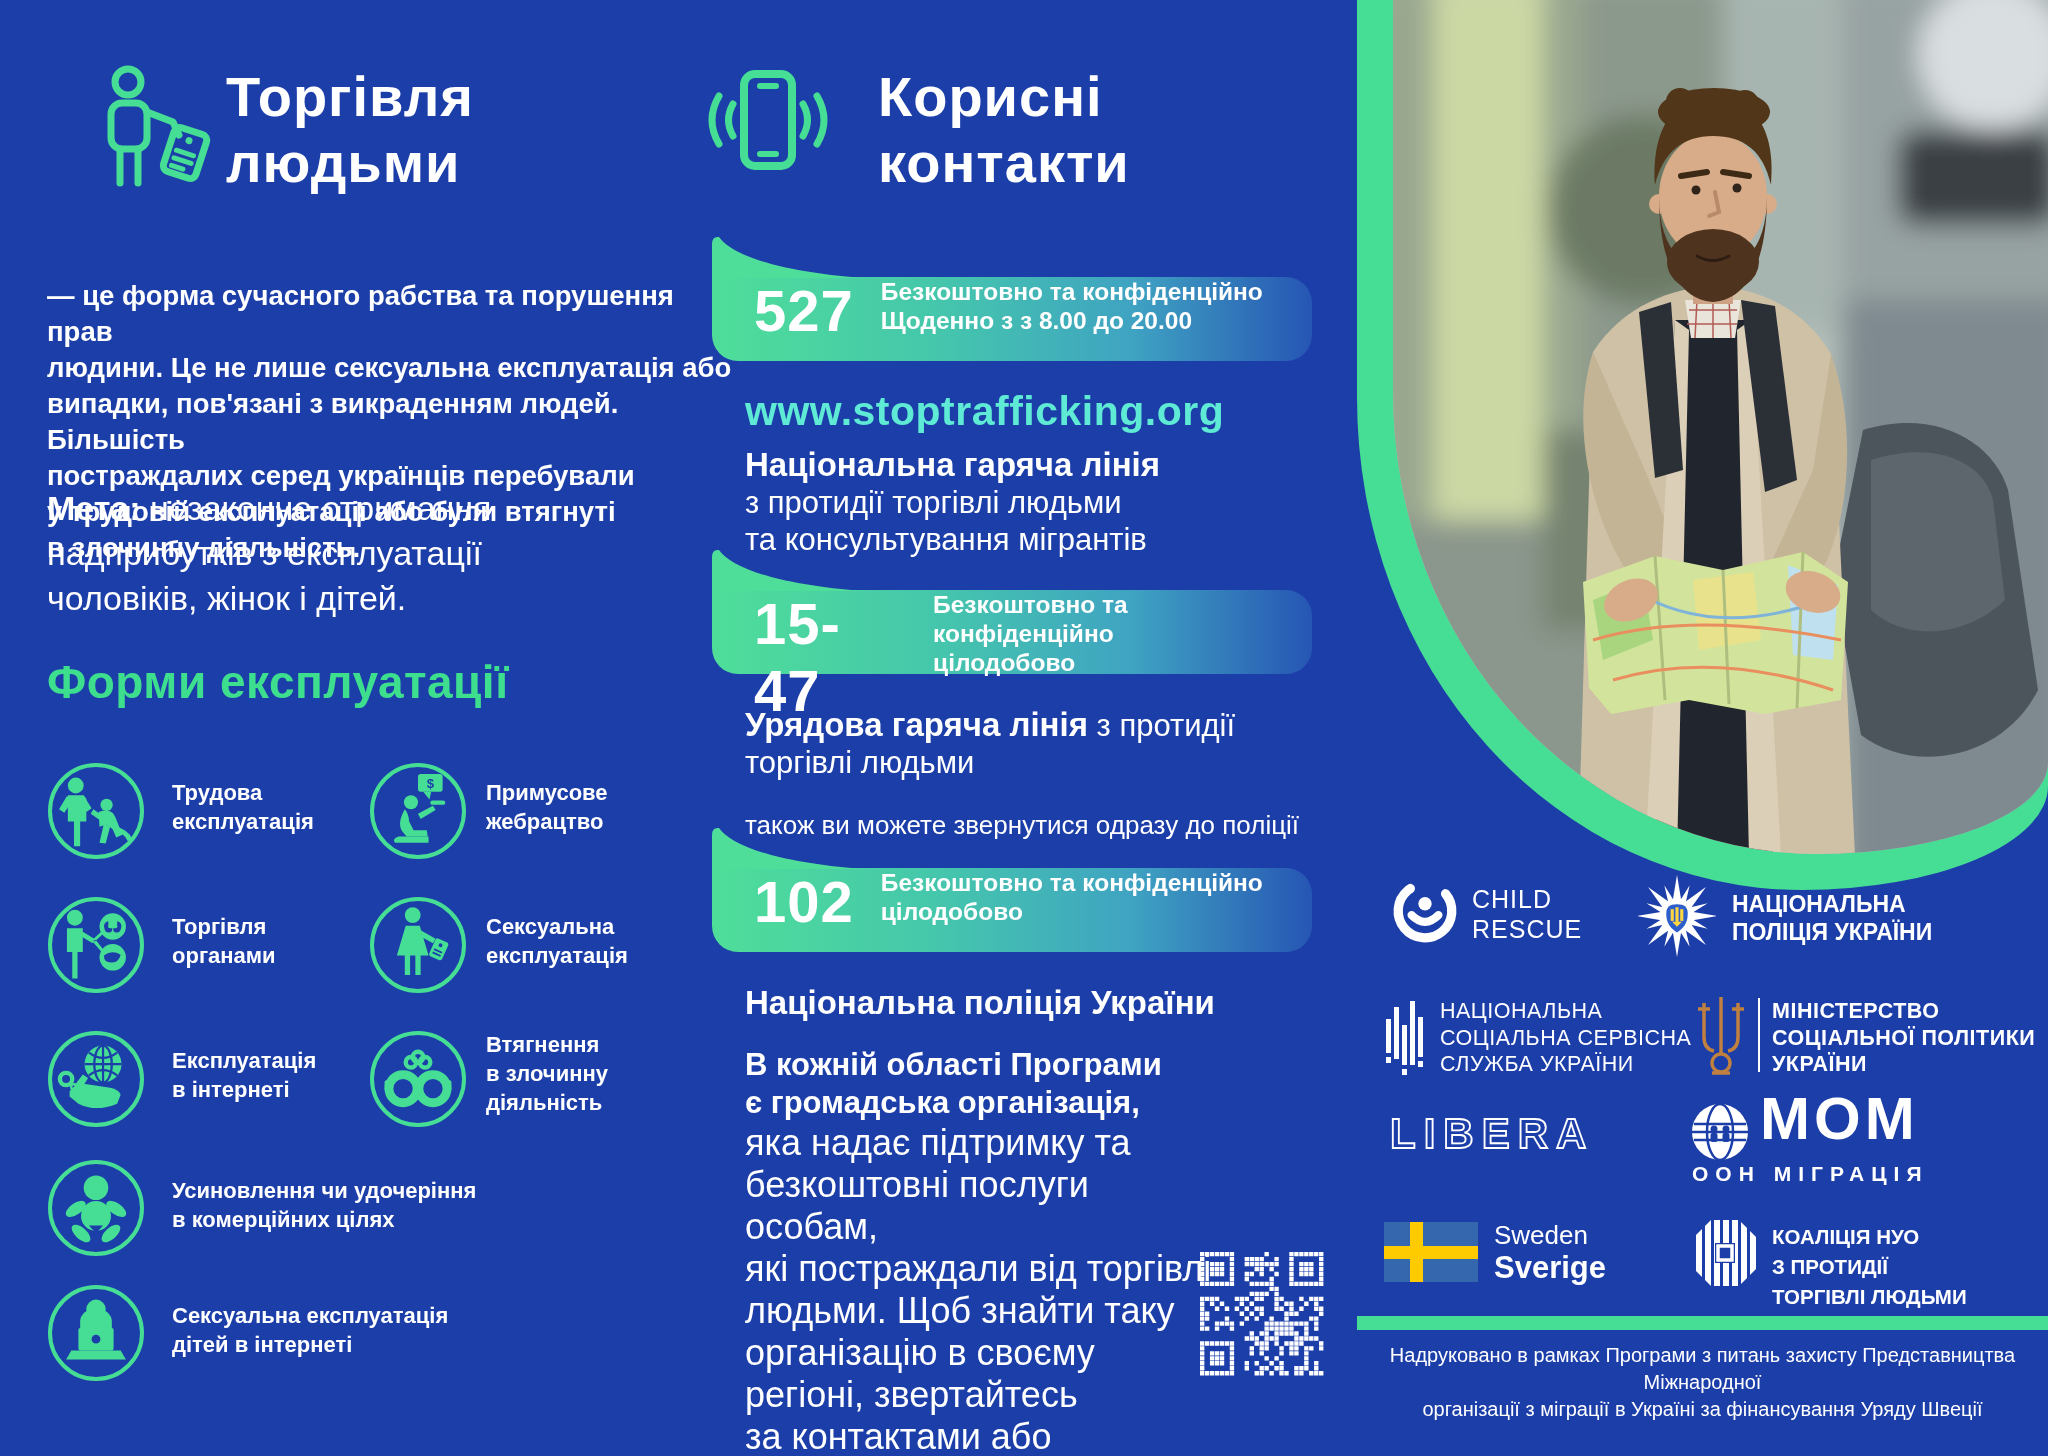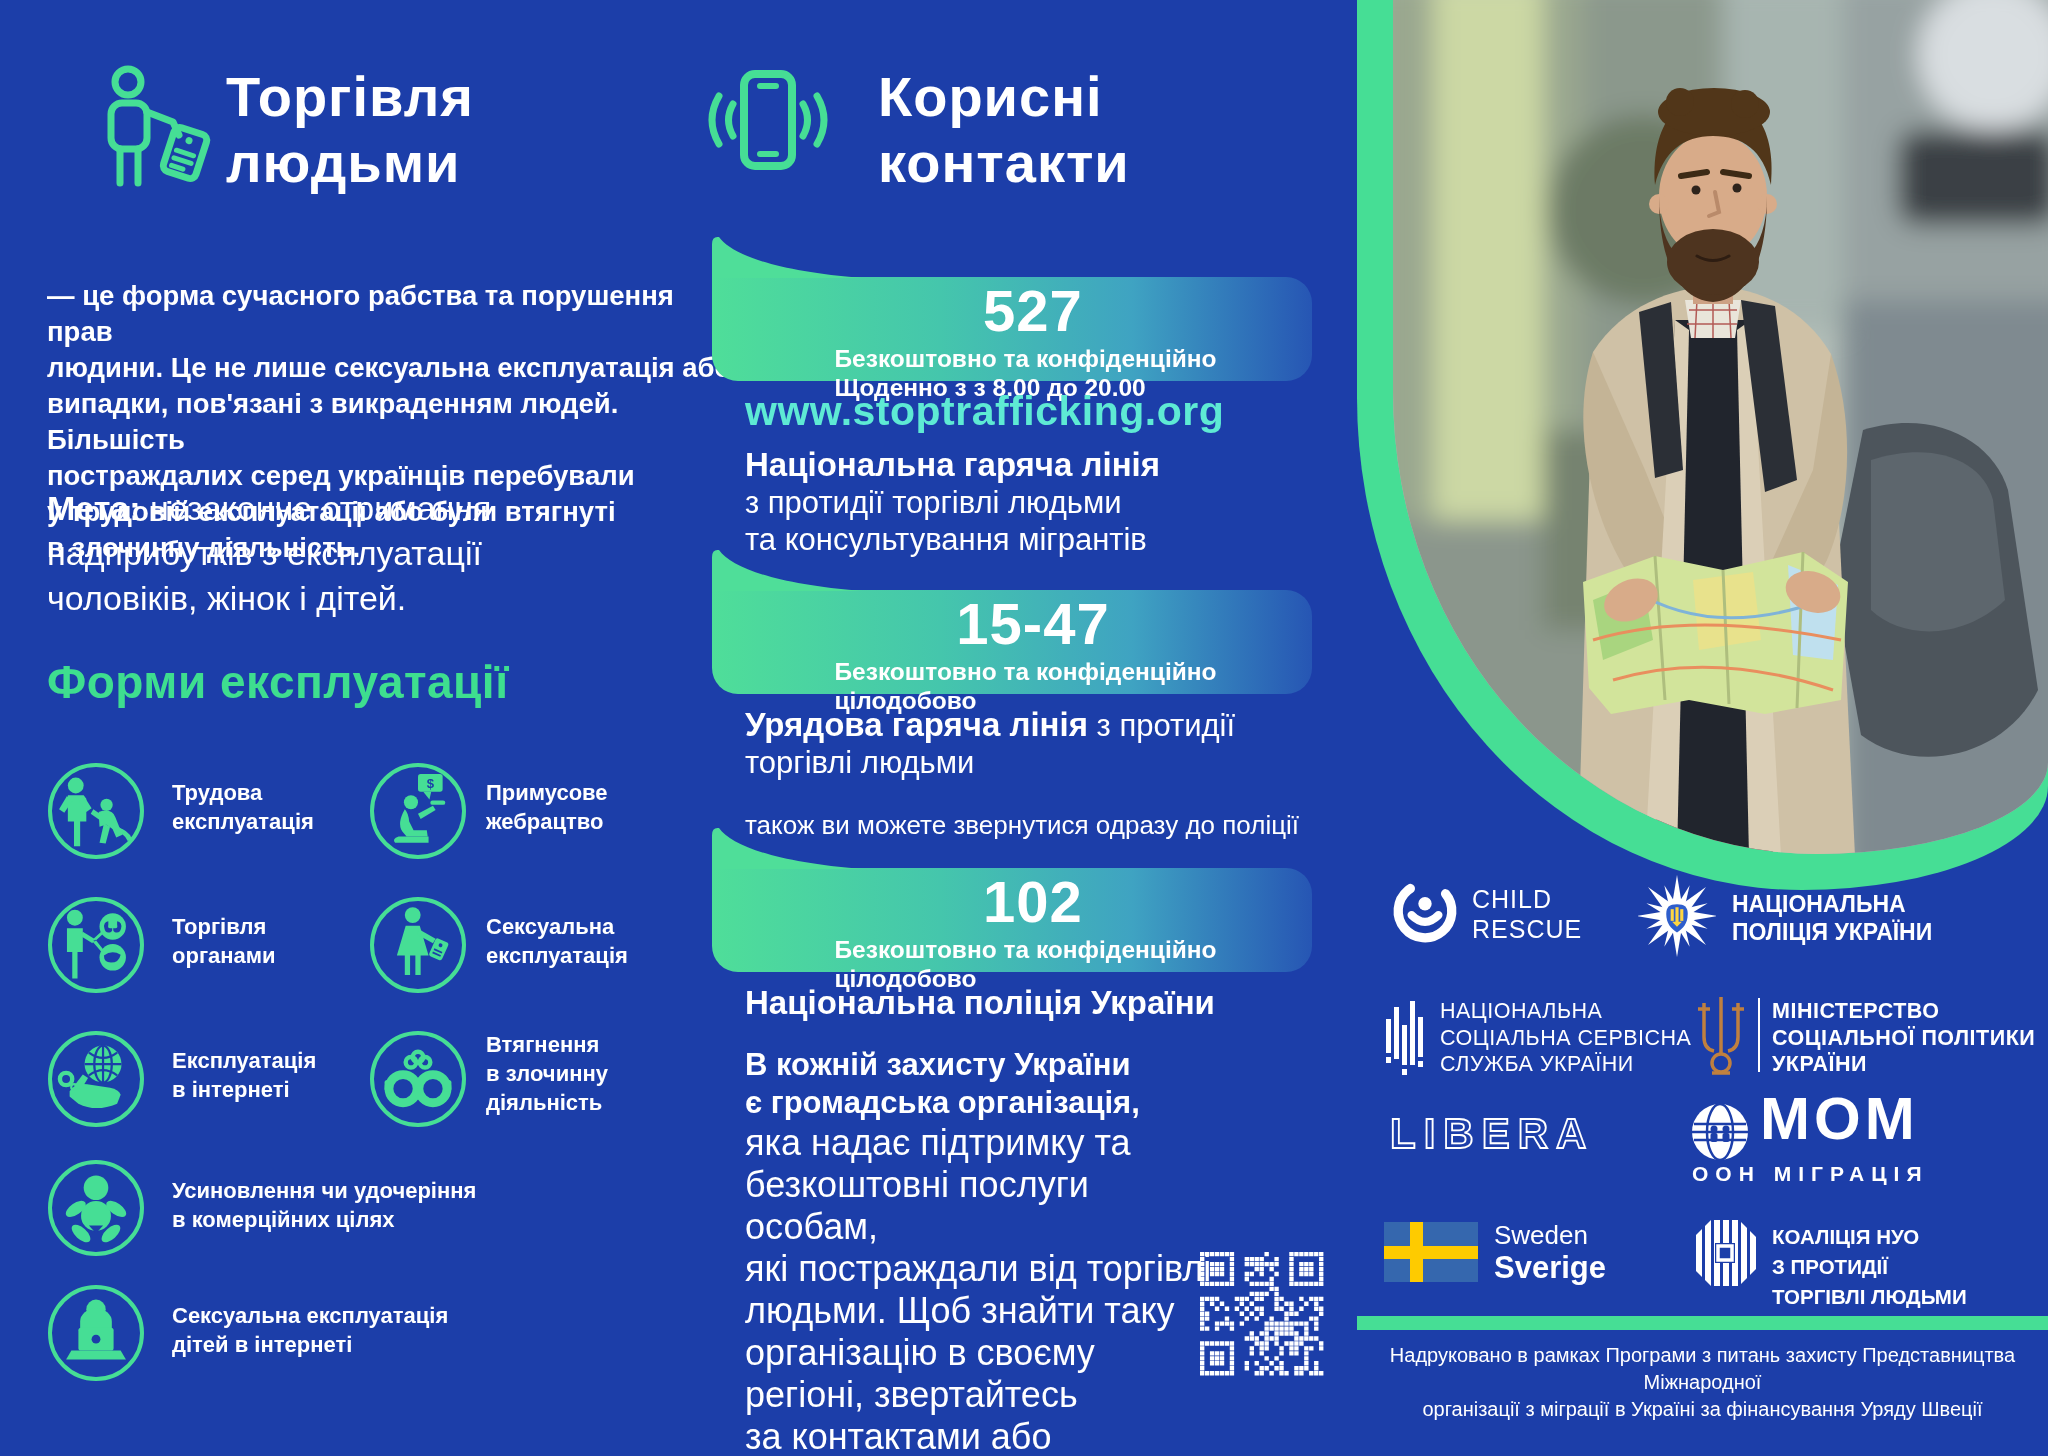--- a/index.html
+++ b/index.html
@@ -14,24 +14,23 @@
   
   .main-title{font-size:56px;line-height:66px;font-weight:bold;letter-spacing:1px;}
   .intro{font-size:27.5px;line-height:36px;font-weight:600;}
   .meta{font-size:34px;line-height:45px;}
   .section-heading{font-size:46px;font-weight:bold;color:#3EDE8F;letter-spacing:0.5px;}
   .form-icon{width:96px;height:96px;border:4px solid #46DE95;border-radius:50%;
     display:flex;align-items:center;justify-content:center;box-sizing:border-box;}
   .form-label{font-size:22px;line-height:29px;font-weight:bold;}
   
   .banner{
-    left:712px;width:600px;height:104px;position:absolute;
-    border-radius:0 26px 26px 26px;display:flex;align-items:center;
+    left:712px;width:600px;height:84px;position:absolute;
+    border-radius:0 26px 26px 26px;display:flex;align-items:flex-start;
     background:linear-gradient(90deg,#4FDE99 0%,#45C6AC 38%,#3FA3C2 70%,rgba(62,140,205,0.30) 100%);
-    flex-direction:column;
   }
   .banner .tail{position:absolute;left:0;top:-41px;}
   .banner .num{font-size:58px;font-weight:bold;margin-left:42px;letter-spacing:1px;}
   .banner .binfo{margin-left:27px;font-size:24.5px;line-height:29px;font-weight:bold;}
   .website{font-size:41px;font-weight:bold;color:#5eead4;letter-spacing:0.5px;}
   .h-bold{font-size:33px;font-weight:bold;line-height:38px;}
   .h-reg{font-size:31px;line-height:37px;font-weight:normal;}
   .note{font-size:26px;}
   .info-bold{font-size:31px;line-height:38px;font-weight:bold;}
   .info-reg{font-size:36px;line-height:42px;}
@@ -264,21 +263,21 @@
     <div class="num">102</div>
     <div class="binfo">
       <div>Безкоштовно та конфіденційно</div>
       <div>цілодобово</div>
     </div>
   </div>
 
   <div class="abs h-bold" style="left:745px;top:984px;">Національна поліція України</div>
 
   <div class="abs" style="left:745px;top:1046px;width:470px;">
-    <div class="info-bold pre">В кожній захисту України
+    <div class="info-bold pre">В кожній області Програми
 є громадська організація,</div>
     <div class="info-reg pre">яка надає підтримку та
 безкоштовні послуги особам,
 які постраждали від торгівлі
 людьми. Щоб знайти таку
 організацію в своєму
 регіоні, звертайтесь
 за контактами або
 скануйте QR код</div>
   </div>

